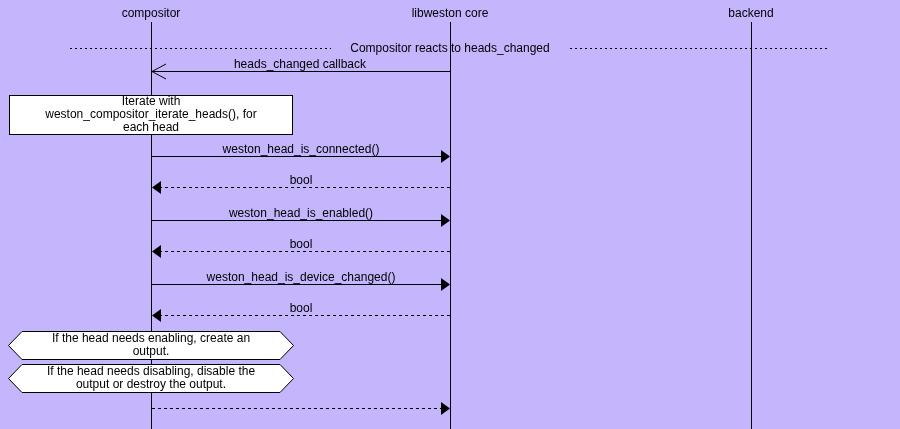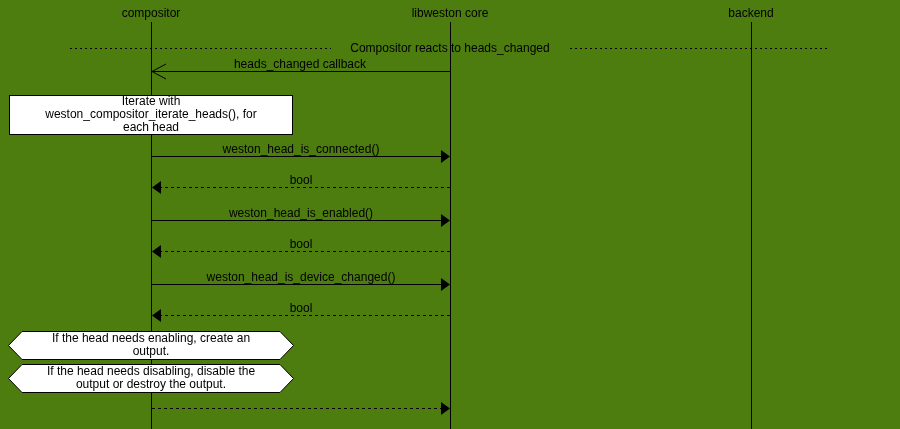--- a/index.html
+++ b/index.html
@@ -9,21 +9,21 @@
   }
   body {
     font-family: "Liberation Sans", sans-serif;
     color: #000000;
   }
   #diagram-root {
     position: relative;
     width: 900px;
     height: 429px;
     overflow: hidden;
-    background: #4d7c0f;
+    background: #c4b5fd;
   }
   #seq-svg {
     position: absolute;
     left: 0;
     top: 0;
     width: 900px;
     height: 429px;
     display: block;
   }
   .lifeline-label {

